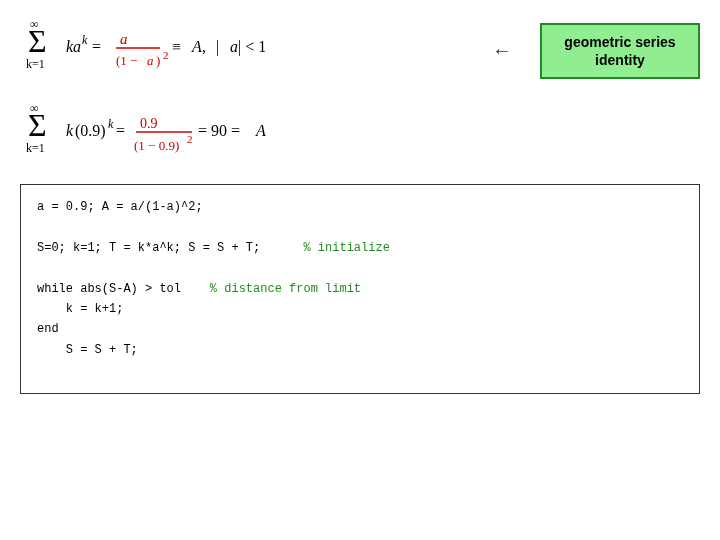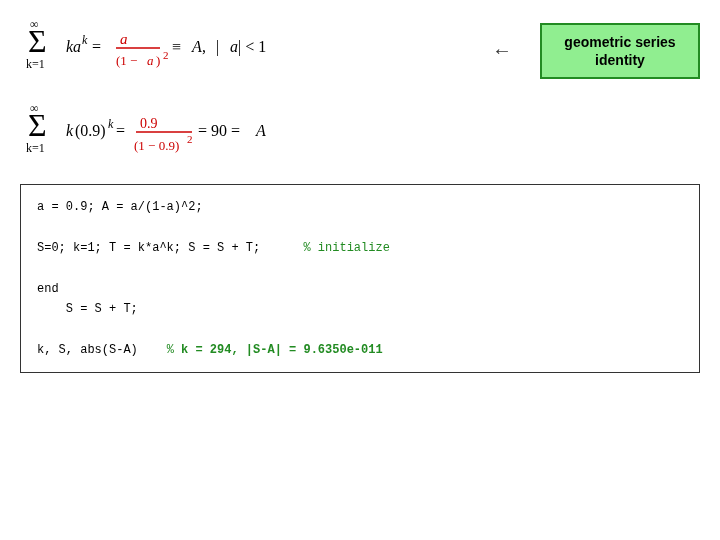--- a/index.html
+++ b/index.html
@@ -151,19 +151,20 @@
 identity</span>
       </div>
     </div>
   </div>
 
   <div class="code-block">
     <span class="code-line">a = 0.9; A = a/(1-a)^2;</span>
     <span class="code-line">&nbsp;</span>
     <span class="code-line">S=0; k=1; T = k*a^k; S = S + T;      <span class="code-comment">% initialize</span></span>
     <span class="code-line">&nbsp;</span>
+    <span class="code-line">while abs(S-A) &gt; tol    <span class="code-comment">% distance from limit</span></span>
+    <span class="code-line">    k = k+1;</span>
     <span class="code-line">end</span>
     <span class="code-line">    S = S + T;</span>
     <span class="code-line">&nbsp;</span>
-    <span class="code-line">k, S, abs(S-A)    <span class="code-comment">% <span class="code-bold">k = 294, |S-A| = 9.6350e-011</span></span></span>
   </div>
 
 </div>
 
 </body></html>

